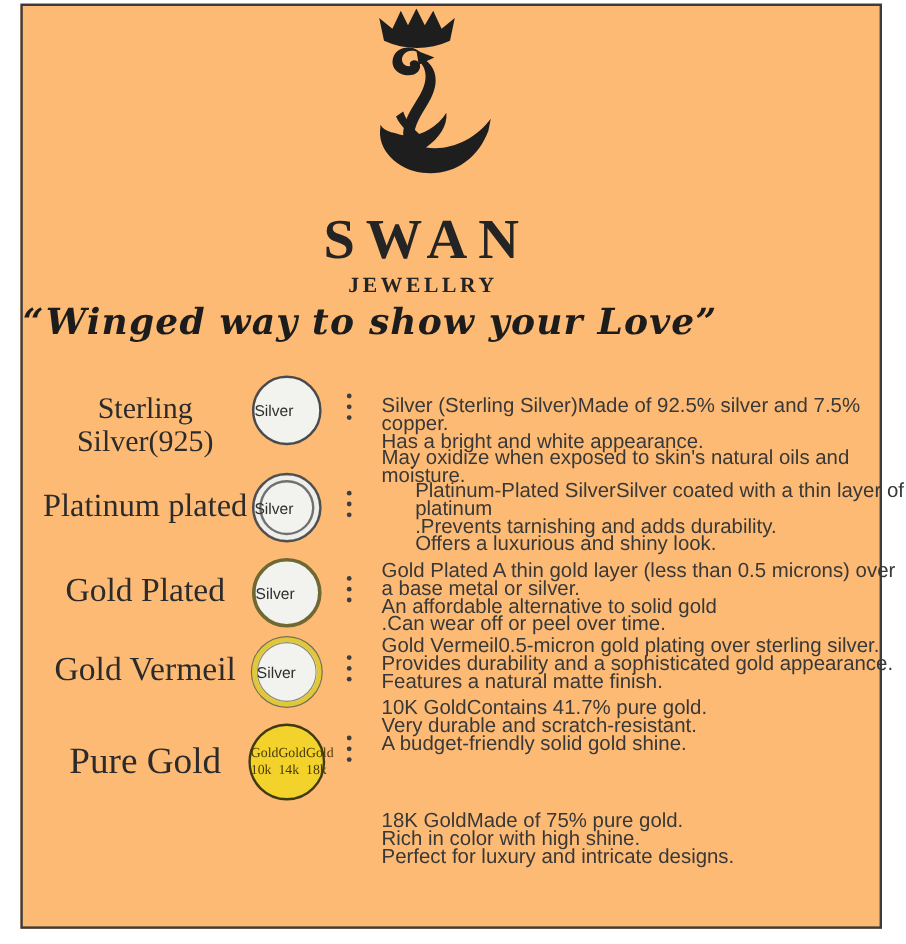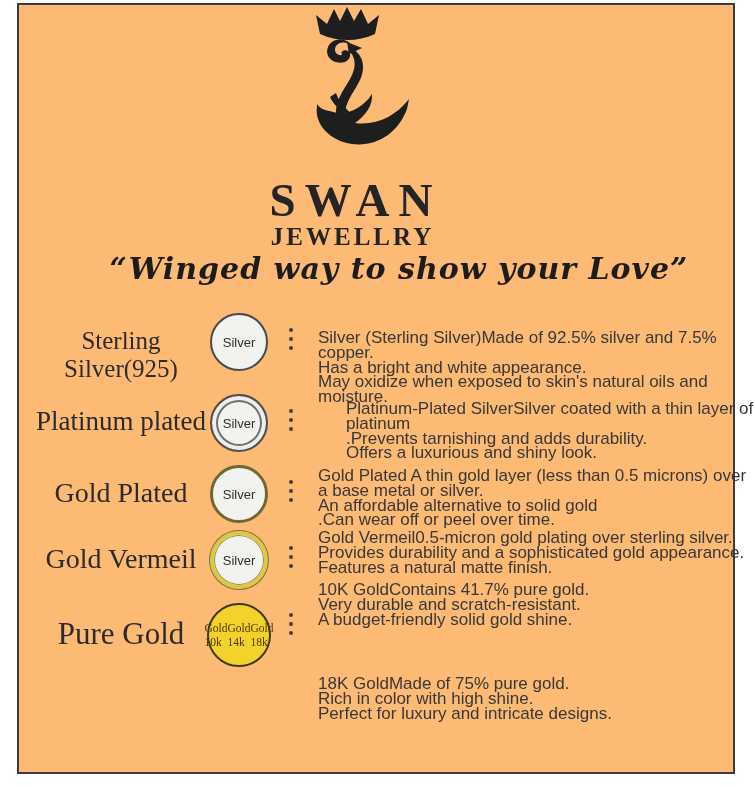--- a/index.html
+++ b/index.html
@@ -15,38 +15,38 @@
   .logo{
     position:absolute;left:182px;top:2px;width:300px;text-align:center;
   }
   .logo svg{display:block;margin:0 auto;}
   .brand-name{
     font-family:"Liberation Serif", serif;font-size:47px;line-height:46px;
     letter-spacing:9px;color:#242424;font-weight:600;margin-top:2px;
     text-indent:9px; 
   }
   .brand-sub{
-    font-family:"Liberation Serif", serif;font-size:25px;line-height:26px;
+    font-family:"Liberation Serif", serif;font-size:18px;line-height:26px;
     letter-spacing:3px;color:#242424;font-weight:700;margin-top:1px;text-indent:3px;
   }
   .tagline{
-    position:absolute;left:0;top:246px;width:100%;text-align:center;
+    position:absolute;left:0;top:246px;width:100%;text-align:left;
     font-family:"DejaVu Serif", cursive;font-style:italic;font-weight:700;
-    font-size:30px;color:#1c1c1c;letter-spacing:1px;padding-left:23px;
+    font-size:30px;color:#1c1c1c;letter-spacing:1px;
   }
   
   .mat-label{
     position:absolute;left:3px;width:198px;text-align:center;
     font-family:"Liberation Serif", serif;color:#2b2b2b;line-height:1.1;
     font-weight:400;
   }
   .badge{
     position:absolute;left:191px;width:58px;height:58px;border-radius:50%;
     background:#f2f2ef;box-sizing:border-box;
-    display:flex;align-items:center;justify-content:center;
+    display:flex;align-items:center;justify-content:flex-start;
     font-size:13px;color:#2e2e2e;
   }
   .badge.silver-plain{border:2px solid #4a4a4a;}
   .badge.silver-double{
     border:2px solid #4f4f4f;
     box-shadow:inset 0 0 0 4px #eeeeeb, inset 0 0 0 6px #707070;
   }
   .badge.gold-ring-dark{border:3px solid #6f6833;}
   .badge.gold-ring-bright{border:4px solid #e2c838;box-shadow:0 0 0 1px #70705a, inset 0 0 0 1px #8a8a74;}
   .badge.gold-solid{

